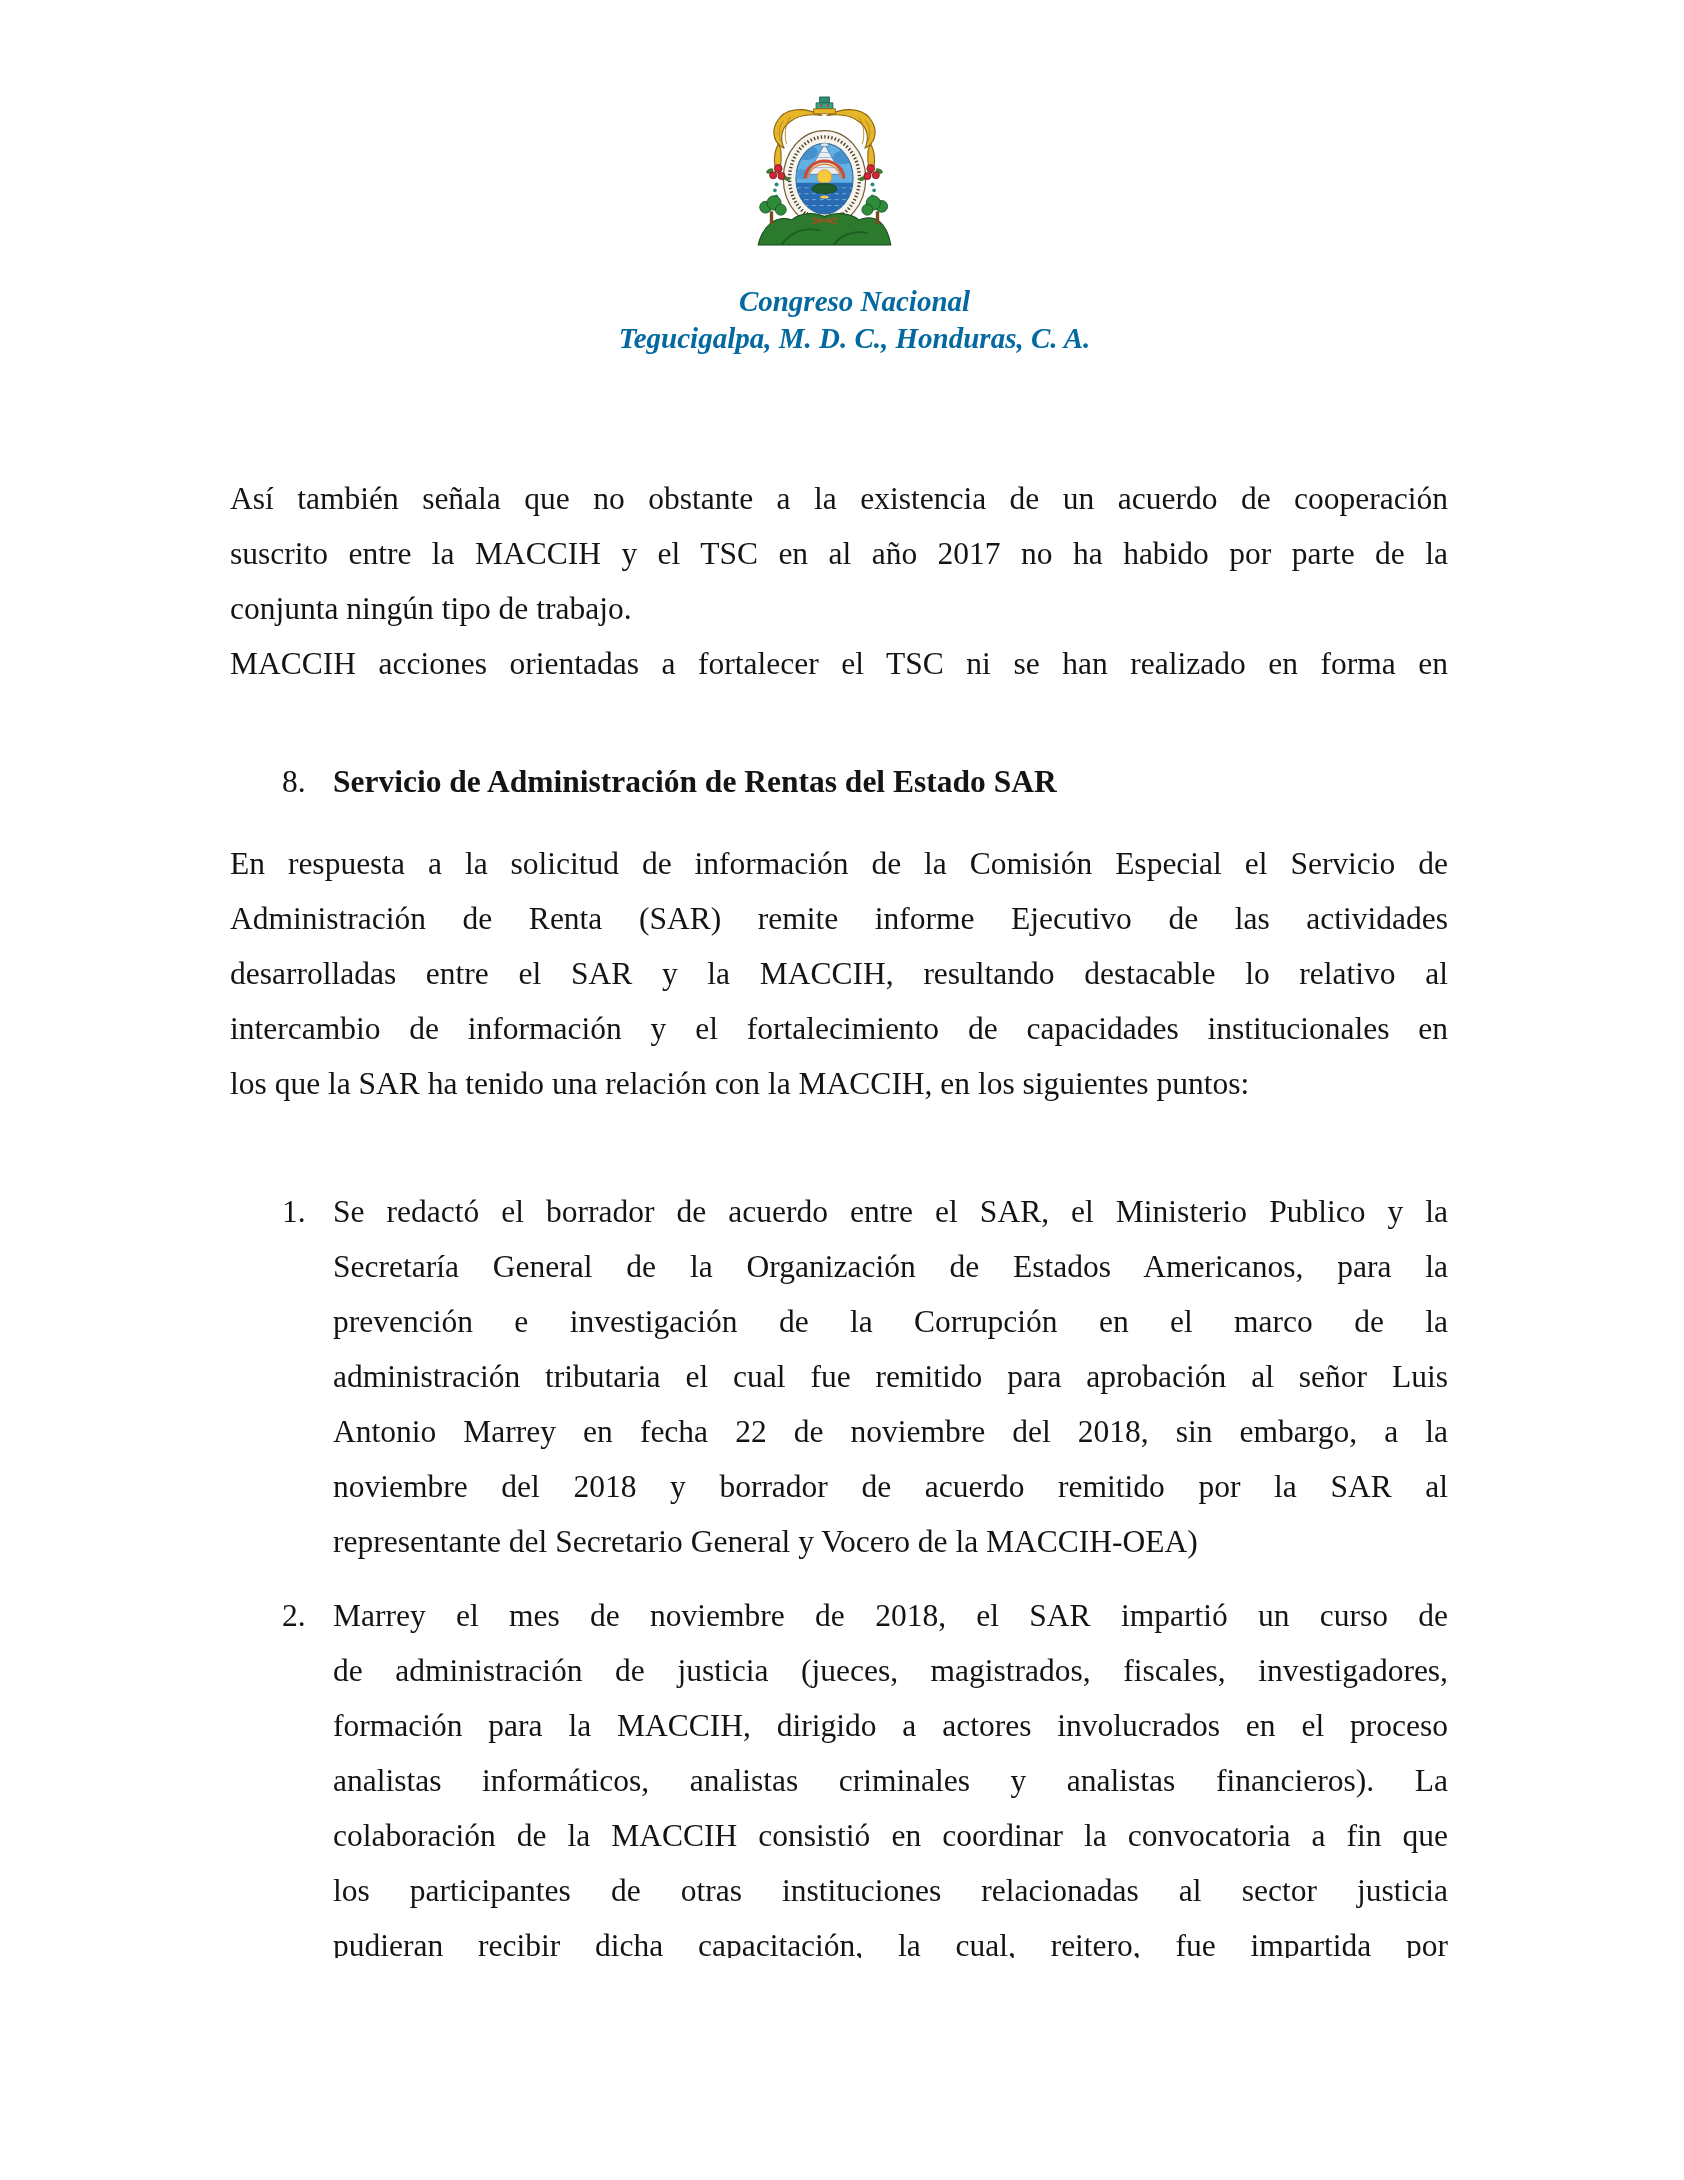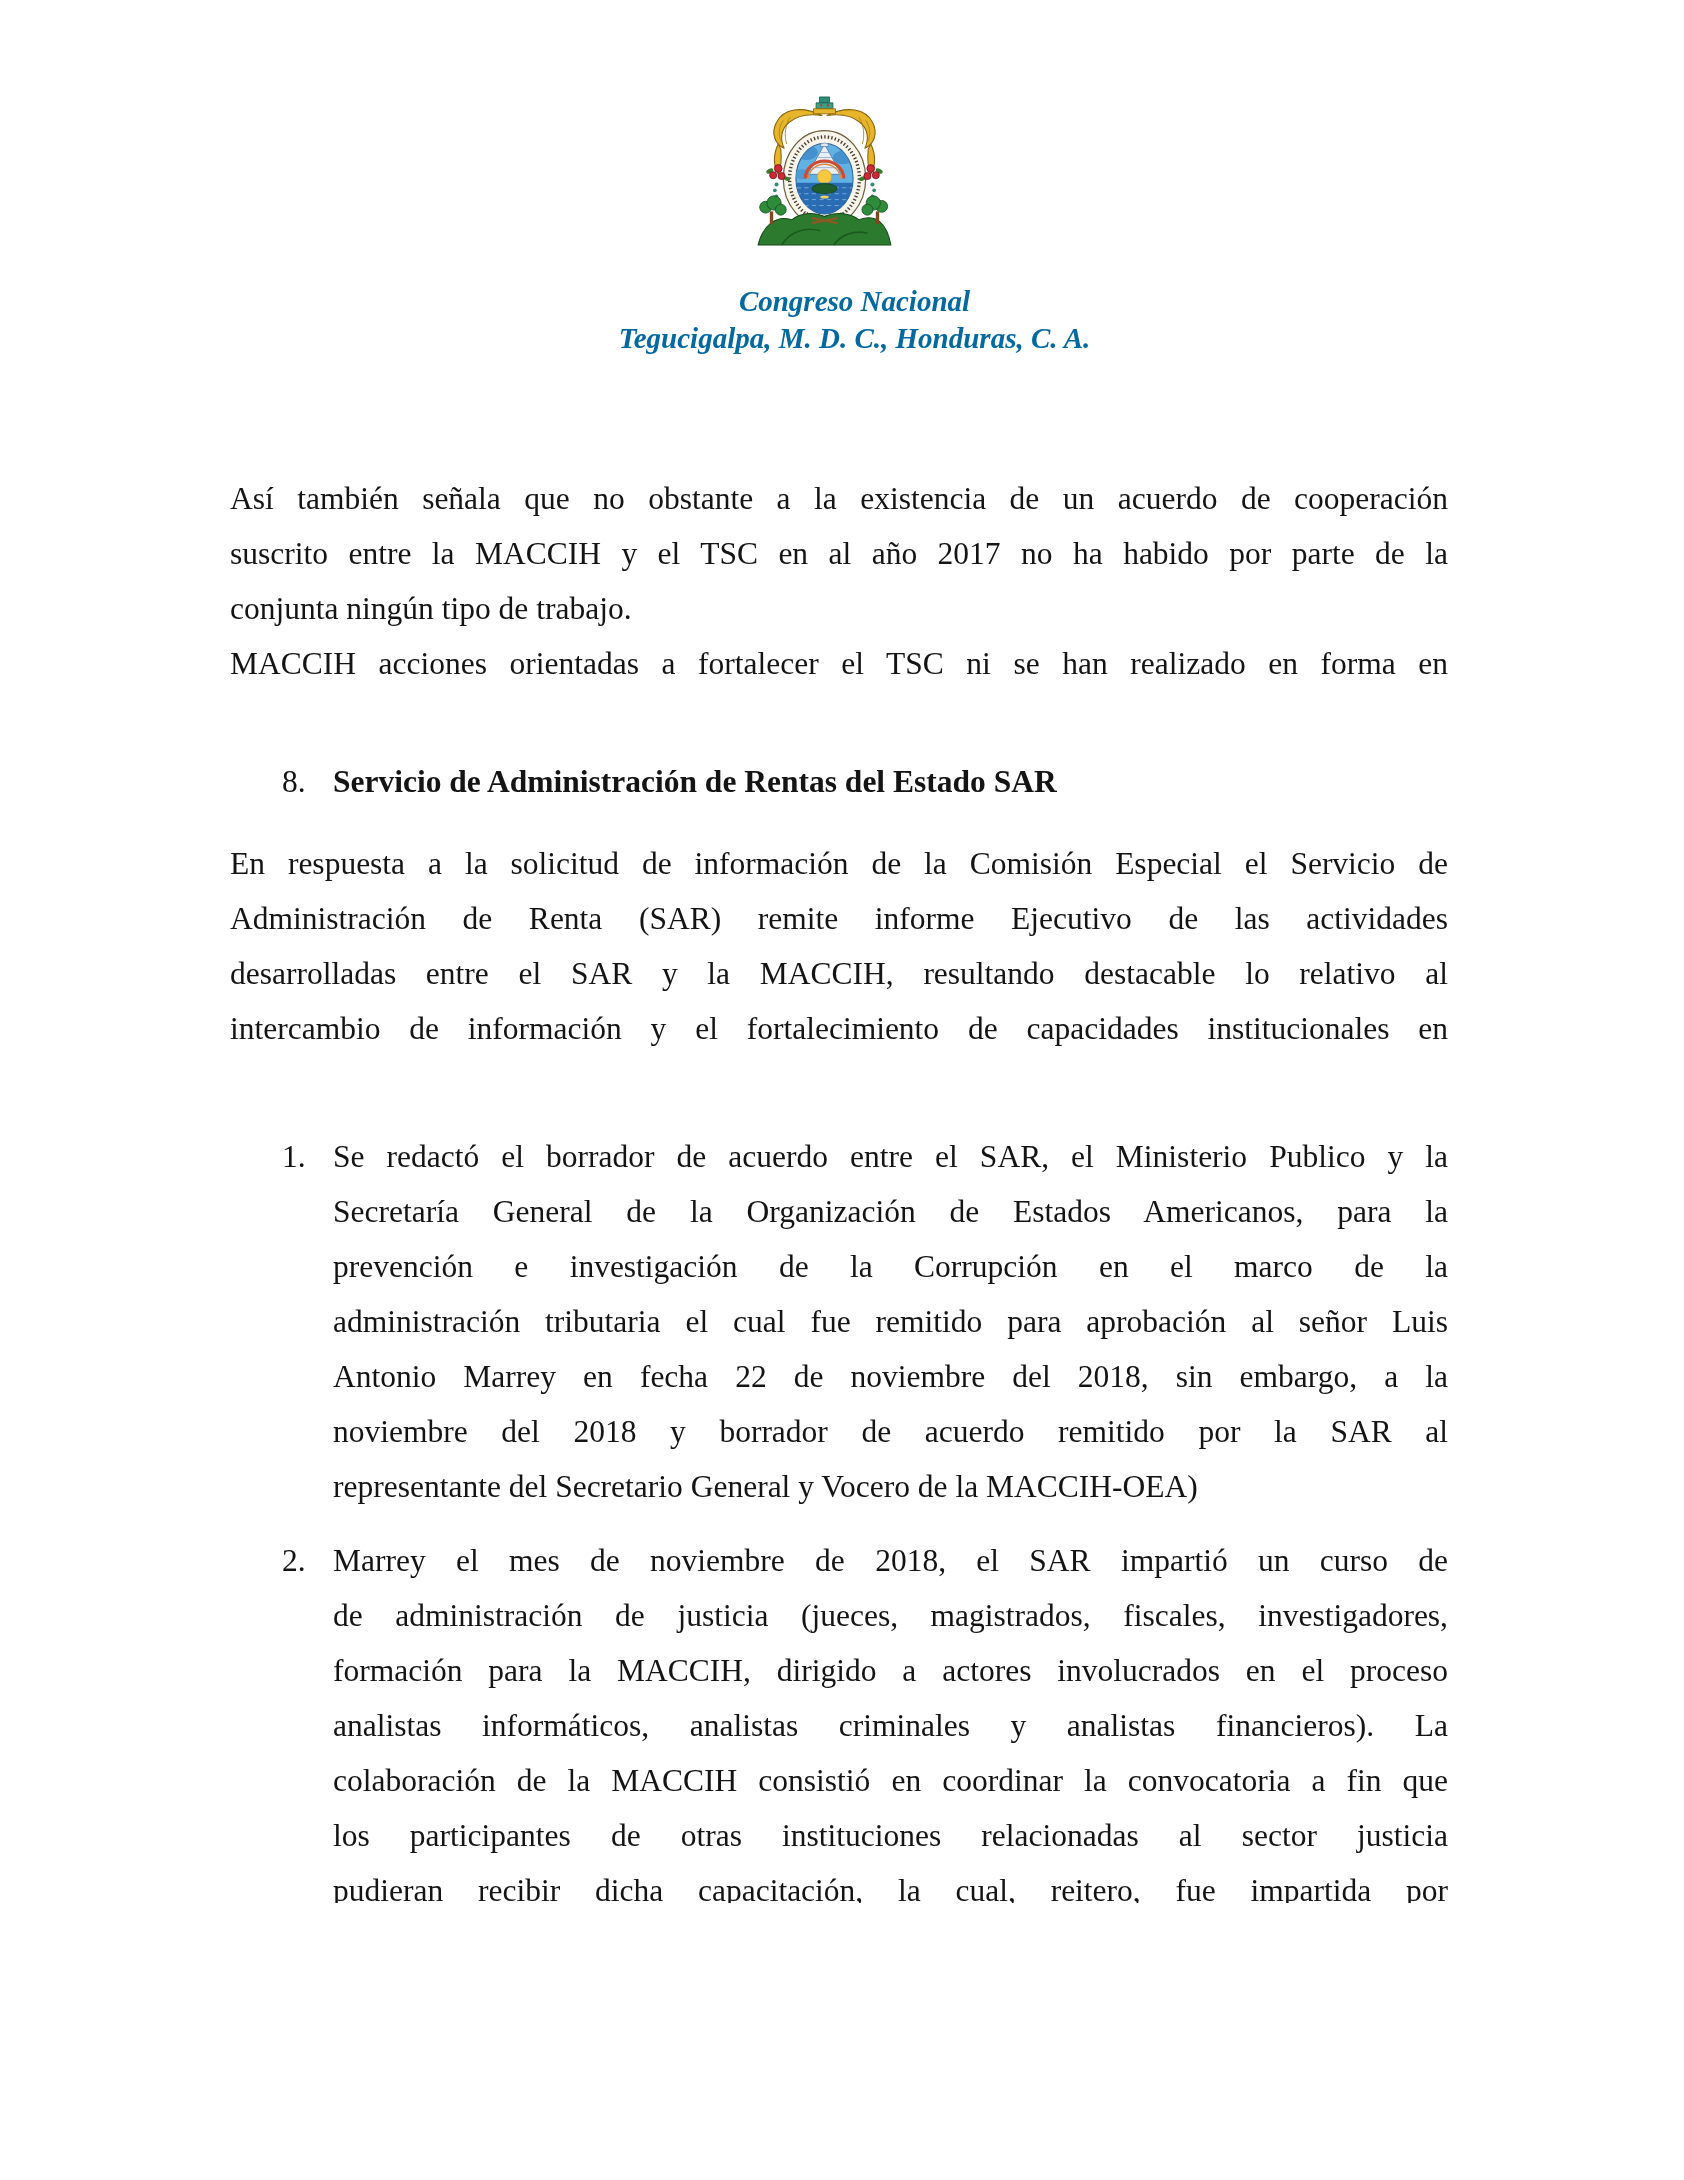--- a/index.html
+++ b/index.html
@@ -145,20 +145,21 @@
     <div class="heading">
       <span class="num">8.</span>
       <span>Servicio de Administración de Rentas del Estado SAR</span>
     </div>
 
     <p class="para p2">
       <span class="ln j">En respuesta a la solicitud de información de la Comisión Especial el Servicio de</span>
       <span class="ln j">Administración de Renta (SAR) remite informe Ejecutivo de las actividades</span>
       <span class="ln j">desarrolladas entre el SAR y la MACCIH, resultando destacable lo relativo al</span>
       <span class="ln j">intercambio de información y el fortalecimiento de capacidades institucionales en</span>
+      <span class="ln last">los que la SAR ha tenido una relación con la MACCIH, en los siguientes puntos:</span>
     </p>
 
     <div class="item item1">
       <span class="num">1.</span>
       <span class="ln j">Se redactó el borrador de acuerdo entre el SAR, el Ministerio Publico y la</span>
       <span class="ln j">Secretaría General de la Organización de Estados Americanos, para la</span>
       <span class="ln j">prevención e investigación de la Corrupción en el marco de la</span>
       <span class="ln j">administración tributaria el cual fue remitido para aprobación al señor Luis</span>
       <span class="ln j">Antonio Marrey en fecha 22 de noviembre del 2018, sin embargo, a la</span>
       <span class="ln j">noviembre del 2018 y borrador de acuerdo remitido por la SAR al</span>

